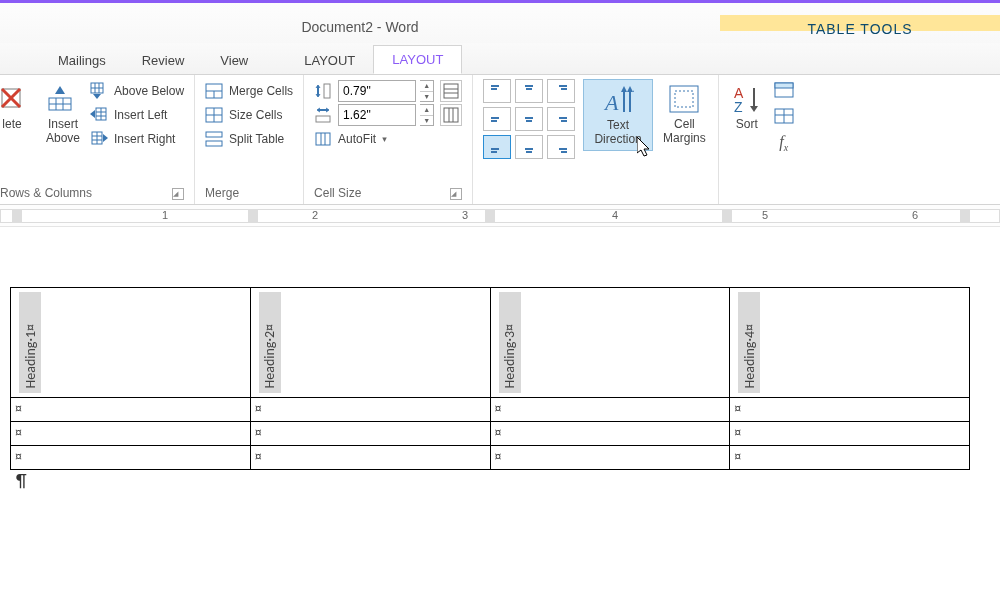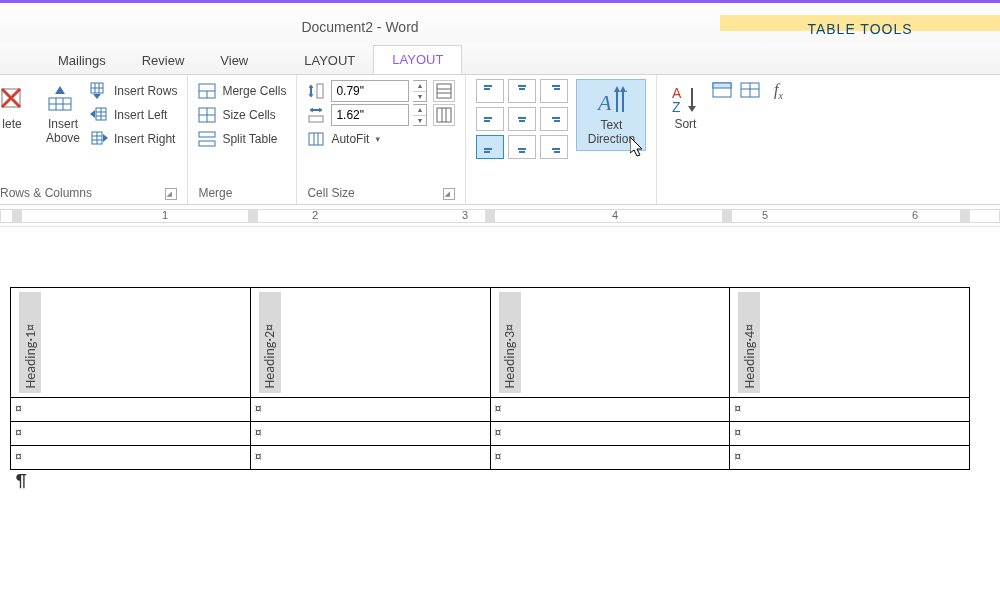--- a/index.html
+++ b/index.html
@@ -115,21 +115,21 @@
           <div class="small-row">
             <span class="ico">
                   <svg width="18" height="18">
                     <rect x="1" y="1" width="12" height="10" fill="none" stroke="#3a76b1"></rect>
                     <line x1="5" y1="1" x2="5" y2="11" stroke="#3a76b1"></line>
                     <line x1="9" y1="1" x2="9" y2="11" stroke="#3a76b1"></line>
                     <line x1="1" y1="6" x2="13" y2="6" stroke="#3a76b1"></line>
                     <polygon points="7,17 11,12 3,12" fill="#3a76b1"></polygon>
                   </svg>
                 </span>
-            <span>Insert Rows</span>
+            <span>Above Below</span>
           </div>
           <div class="small-row">
             <span class="ico">
                   <svg width="18" height="18">
                     <rect x="6" y="2" width="10" height="12" fill="none" stroke="#3a76b1"></rect>
                     <line x1="6" y1="6" x2="16" y2="6" stroke="#3a76b1"></line>
                     <line x1="6" y1="10" x2="16" y2="10" stroke="#3a76b1"></line>
                     <line x1="11" y1="2" x2="11" y2="14" stroke="#3a76b1"></line>
                     <polygon points="0,8 5,4 5,12" fill="#3a76b1"></polygon>
                   </svg>
@@ -329,41 +329,51 @@
                   <polygon points="22,2 19,8 25,8" fill="#3a76b1"></polygon>
               <line x1="28" y1="28" x2="28" y2="6" stroke="#3a76b1" stroke-width="2"></line>
                   <polygon points="28,2 25,8 31,8" fill="#3a76b1"></polygon>
               <line x1="34" y1="28" x2="34" y2="6" stroke="#3a76b1" stroke-width="2"></line>
                   <polygon points="34,2 31,8 37,8" fill="#3a76b1"></polygon>
             </svg>
           </span>
           <span style="white-space:pre-line;">Text
 Direction</span>
         </div>
+        <div class="big-btn">
+          <span class="ico">
+            <svg width="32" height="30">
+                  <rect x="2" y="2" width="28" height="26" fill="none" stroke="#3a76b1"></rect>
+                  <rect x="7" y="7" width="18" height="16" fill="none" stroke="#3a76b1" stroke-dasharray="2 2"></rect>
+                </svg>
+          </span>
+          <span style="white-space:pre-line;">Cell
+Margins</span>
+        </div>
       </div>
 
       <svg class="cursor" style="left:164px; top:62px;">
             <polygon points="0,0 0,16 4,13 7,19 10,18 7,12 12,12" fill="#fff" stroke="#000" stroke-width="1"></polygon>
           </svg>
     </div>
 
     <div class="group" style="border-right:none;">
       <div class="group-body">
         <div class="big-btn">
           <span class="ico">
             <svg width="30" height="30">
                   <text x="2" y="14" font-size="14" fill="#c0392b">A</text>
                   <text x="2" y="28" font-size="14" fill="#2e6da4">Z</text>
                   <line x1="22" y1="4" x2="22" y2="24" stroke="#555" stroke-width="2"></line>
                   <polygon points="22,28 18,22 26,22" fill="#555"></polygon>
                 </svg>
           </span>
           <span>Sort</span>
         </div>
-        <div style="display:flex;flex-direction:row;gap:6px;padding-top:2px;">
+        <div style="display:flex;flex-direction:column;gap:6px;padding-top:2px;">
           <span class="ico" style="width:22px;height:20px;"><svg width="22" height="18">
                   <rect x="2" y="2" width="18" height="14" fill="none" stroke="#3a76b1"></rect>
                   <rect x="2" y="2" width="18" height="5" fill="#cde6f7" stroke="#3a76b1"></rect>
                 </svg></span>
           <span class="ico" style="width:22px;height:20px;"><svg width="22" height="18">
                   <rect x="2" y="2" width="18" height="14" fill="none" stroke="#3a76b1"></rect>
                   <line x1="2" y1="8" x2="20" y2="8" stroke="#3a76b1"></line>
                   <line x1="11" y1="2" x2="11" y2="16" stroke="#3a76b1"></line>
                 </svg></span>
           <span class="ico" style="width:22px;height:20px;font-style:italic;font-family:serif;font-size:16px;color:#555;text-align:center;">f<sub style="font-size:10px;">x</sub></span>

